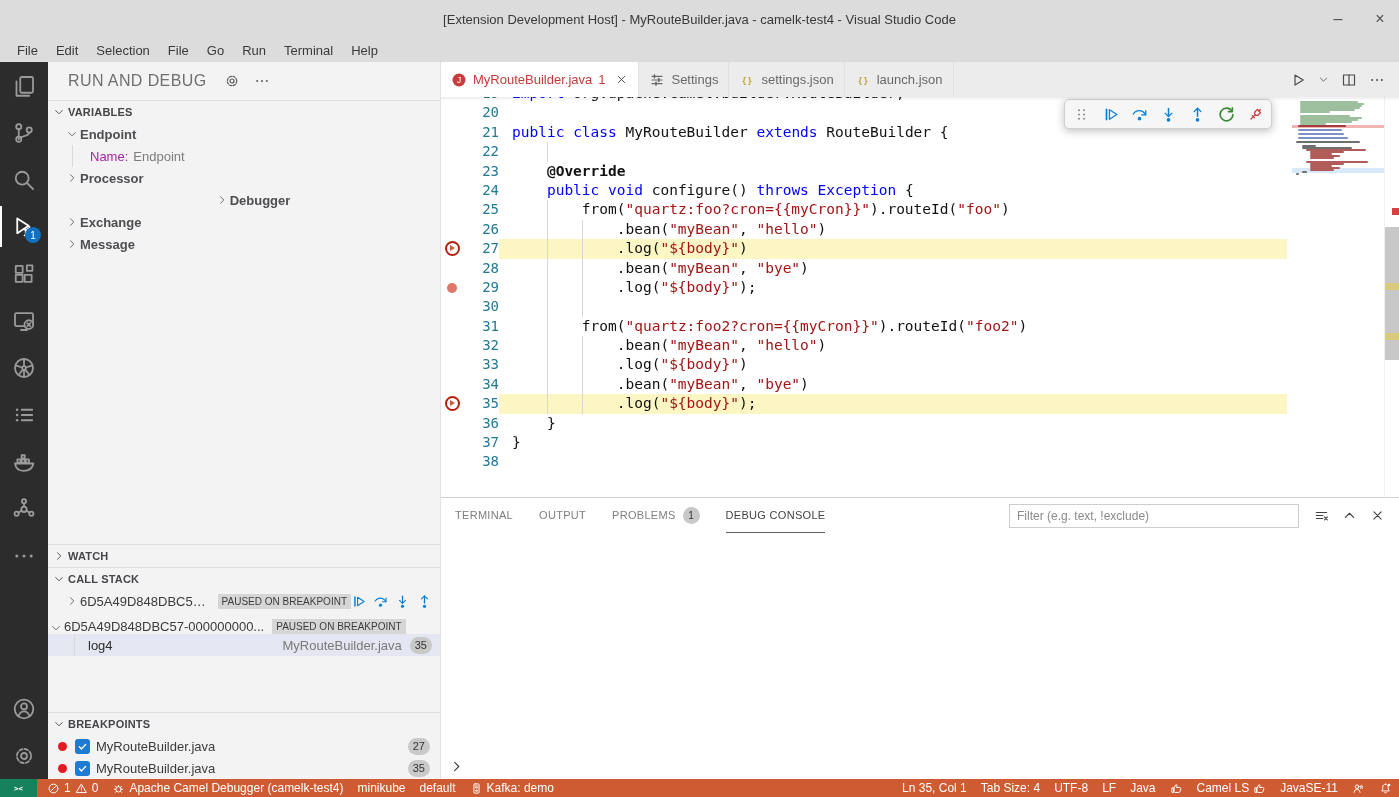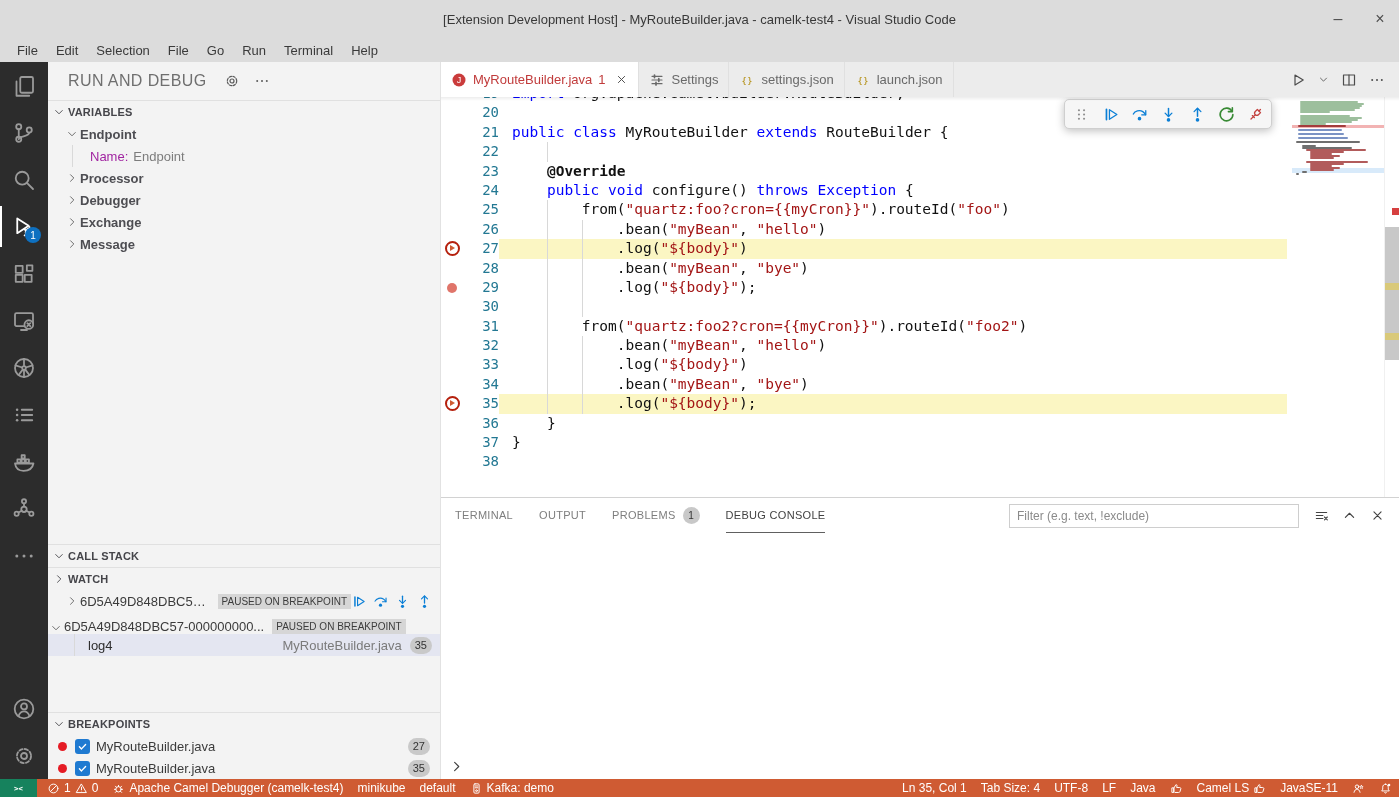--- a/index.html
+++ b/index.html
@@ -293,64 +293,64 @@
             <span class="var-val">Endpoint</span>
           </div>
           <div class="tree-row" style="padding-left:16px;">
             <span class="twisty">
               <svg width="12" height="12" viewBox="0 0 16 16" fill="none" stroke="currentColor" stroke-width="1.2" stroke-linecap="round" stroke-linejoin="round">
                 <path d="M6 3.6L10.4 8 6 12.4"></path>
               </svg>
             </span>
             <span style="font-weight:bold;color:#4d4d52;">Processor</span>
           </div>
+          <div class="tree-row" style="padding-left:16px;justify-content:center;">
+            <span class="twisty">
+              <svg width="12" height="12" viewBox="0 0 16 16" fill="none" stroke="currentColor" stroke-width="1.2" stroke-linecap="round" stroke-linejoin="round">
+                <path d="M6 3.6L10.4 8 6 12.4"></path>
+              </svg>
+            </span>
+            <span style="font-weight:bold;color:#4d4d52;">Debugger</span>
+          </div>
           <div class="tree-row" style="padding-left:16px;">
             <span class="twisty">
               <svg width="12" height="12" viewBox="0 0 16 16" fill="none" stroke="currentColor" stroke-width="1.2" stroke-linecap="round" stroke-linejoin="round">
                 <path d="M6 3.6L10.4 8 6 12.4"></path>
               </svg>
             </span>
-            <span style="font-weight:bold;color:#4d4d52;">Debugger</span>
+            <span style="font-weight:bold;color:#4d4d52;text-align:center;">Exchange</span>
           </div>
           <div class="tree-row" style="padding-left:16px;">
             <span class="twisty">
               <svg width="12" height="12" viewBox="0 0 16 16" fill="none" stroke="currentColor" stroke-width="1.2" stroke-linecap="round" stroke-linejoin="round">
                 <path d="M6 3.6L10.4 8 6 12.4"></path>
               </svg>
             </span>
-            <span style="font-weight:bold;color:#4d4d52;text-align:center;">Exchange</span>
-          </div>
-          <div class="tree-row" style="padding-left:16px;">
-            <span class="twisty">
-              <svg width="12" height="12" viewBox="0 0 16 16" fill="none" stroke="currentColor" stroke-width="1.2" stroke-linecap="round" stroke-linejoin="round">
-                <path d="M6 3.6L10.4 8 6 12.4"></path>
-              </svg>
-            </span>
             <span style="font-weight:bold;color:#4d4d52;">Message</span>
           </div>
         </div>
 
       <div style="flex:5.2"></div>
+
+      <div class="section-header">
+        <span class="ico" id="watch-chev">
+            <svg width="12" height="12" viewBox="0 0 16 16" fill="none" stroke="currentColor" stroke-width="1.2" stroke-linecap="round" stroke-linejoin="round">
+              <path d="M6 3.6L10.4 8 6 12.4"></path>
+            </svg>
+          </span>
+        <span>WATCH</span>
+      </div>
 
       <div class="section-header">
         <span class="ico" id="cs-chev">
             <svg width="12" height="12" viewBox="0 0 16 16" fill="none" stroke="currentColor" stroke-width="1.2" stroke-linecap="round" stroke-linejoin="round">
               <path d="M3.6 6l4.4 4.4L12.4 6"></path>
             </svg>
           </span>
         <span>CALL STACK</span>
-      </div>
-
-      <div class="section-header">
-        <span class="ico" id="watch-chev">
-            <svg width="12" height="12" viewBox="0 0 16 16" fill="none" stroke="currentColor" stroke-width="1.2" stroke-linecap="round" stroke-linejoin="round">
-              <path d="M6 3.6L10.4 8 6 12.4"></path>
-            </svg>
-          </span>
-        <span>WATCH</span>
       </div>
       <div id="callstack-rows">
           <div class="tree-row" style="padding-left:16px;">
             <span class="twisty">
               <svg width="12" height="12" viewBox="0 0 16 16" fill="none" stroke="currentColor" stroke-width="1.2" stroke-linecap="round" stroke-linejoin="round">
                 <path d="M6 3.6L10.4 8 6 12.4"></path>
               </svg>
             </span>
             <span style="color:#3b3b3b;overflow:hidden;text-overflow:ellipsis;">6D5A49D848DBC57...</span>
             <span class="tag-badge">PAUSED ON BREAKPOINT</span>

